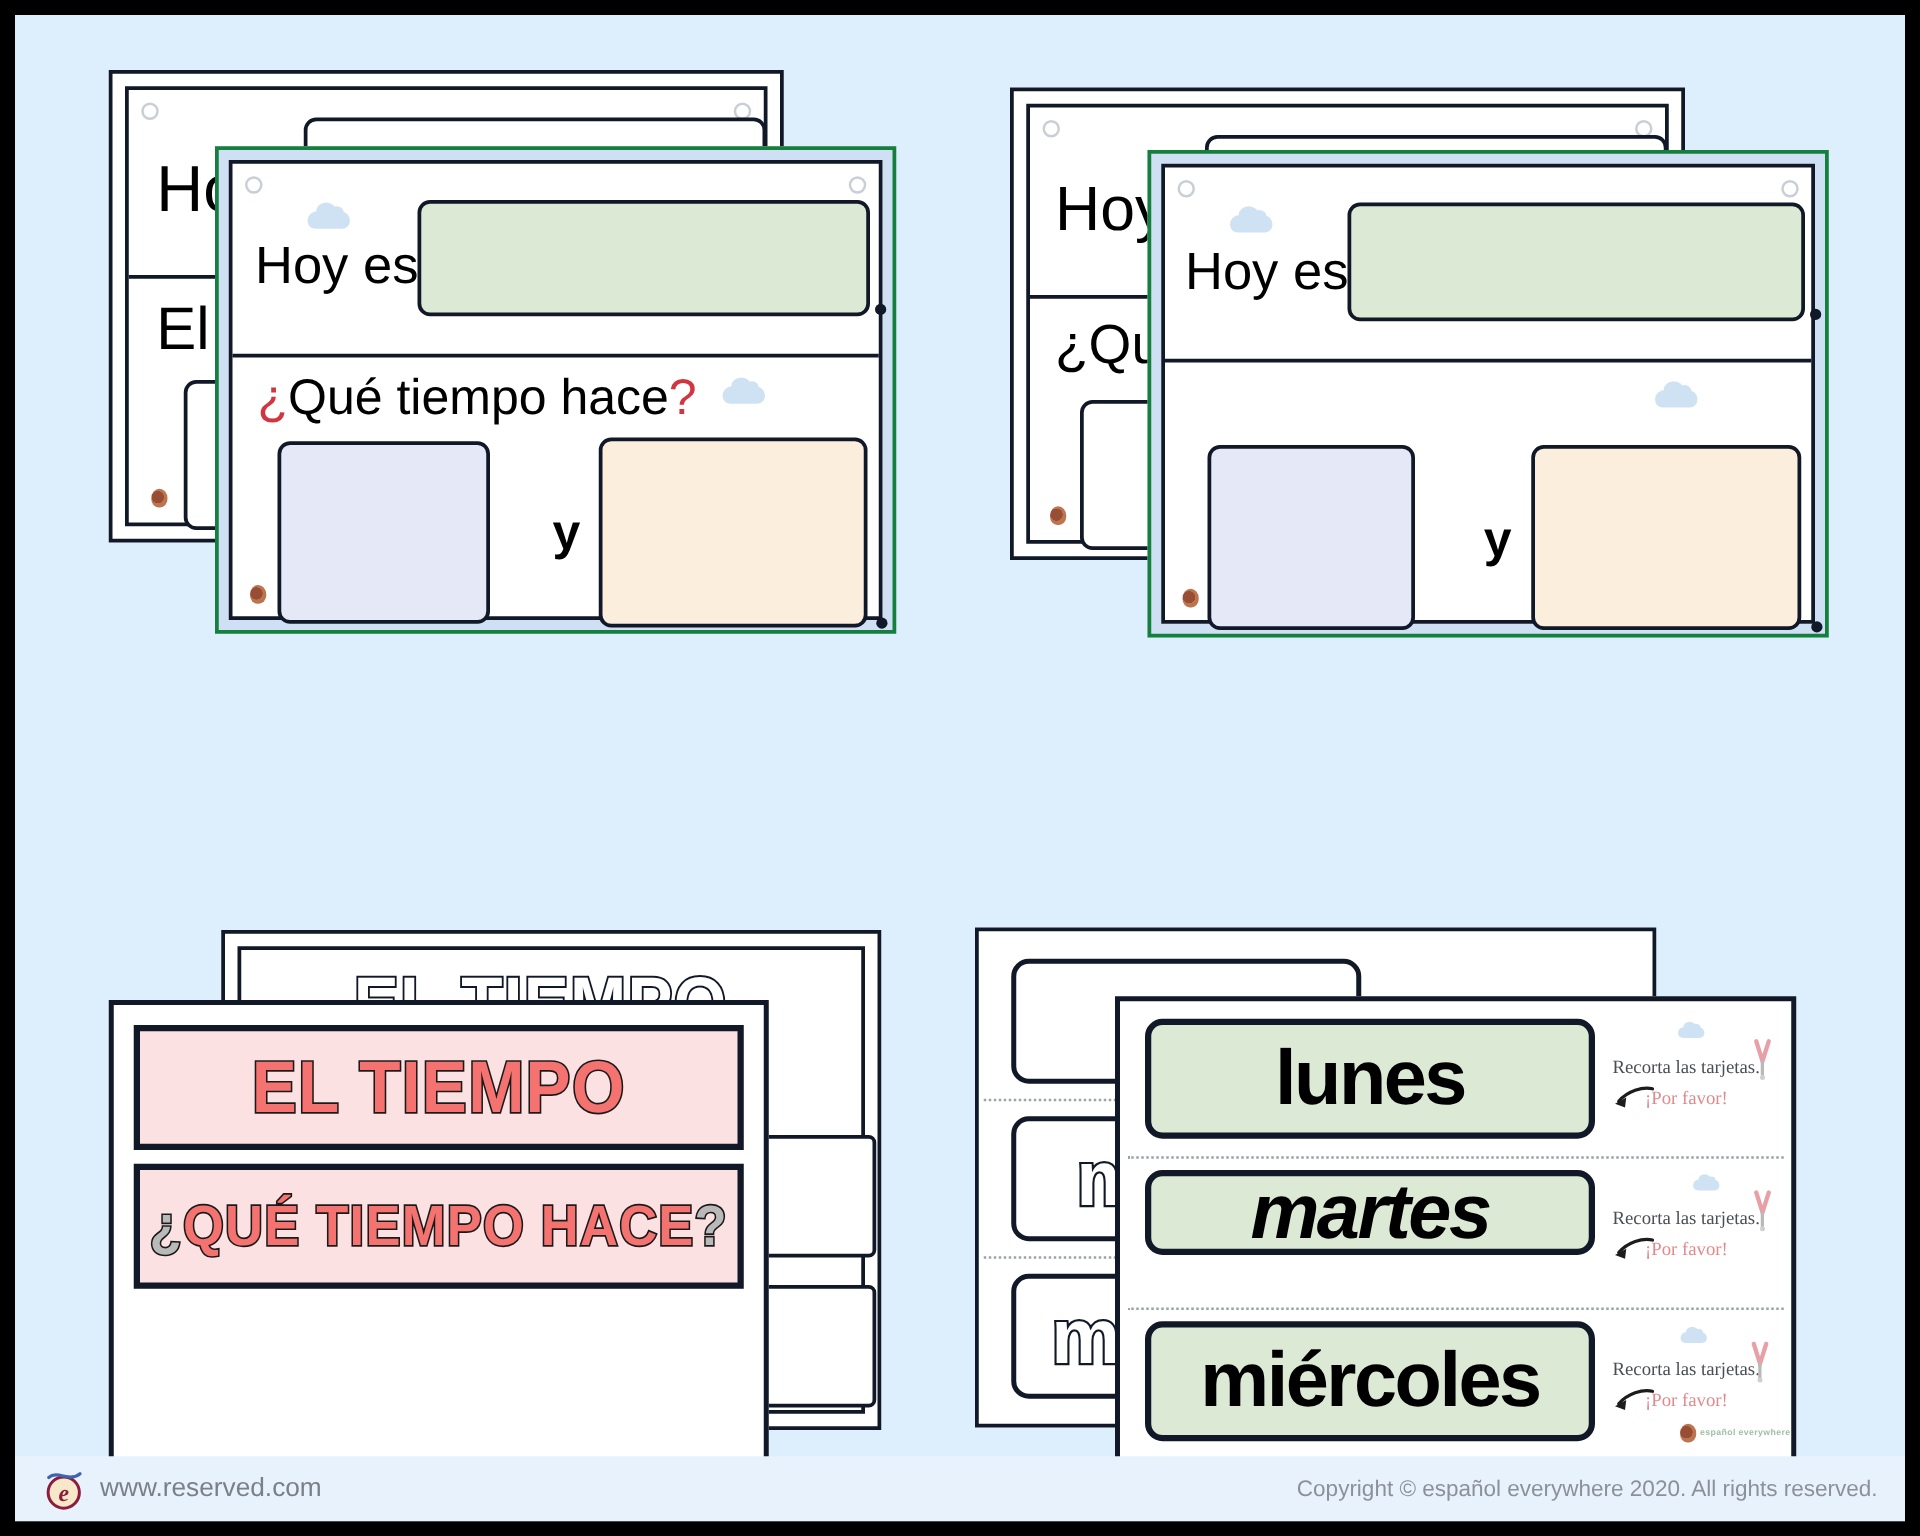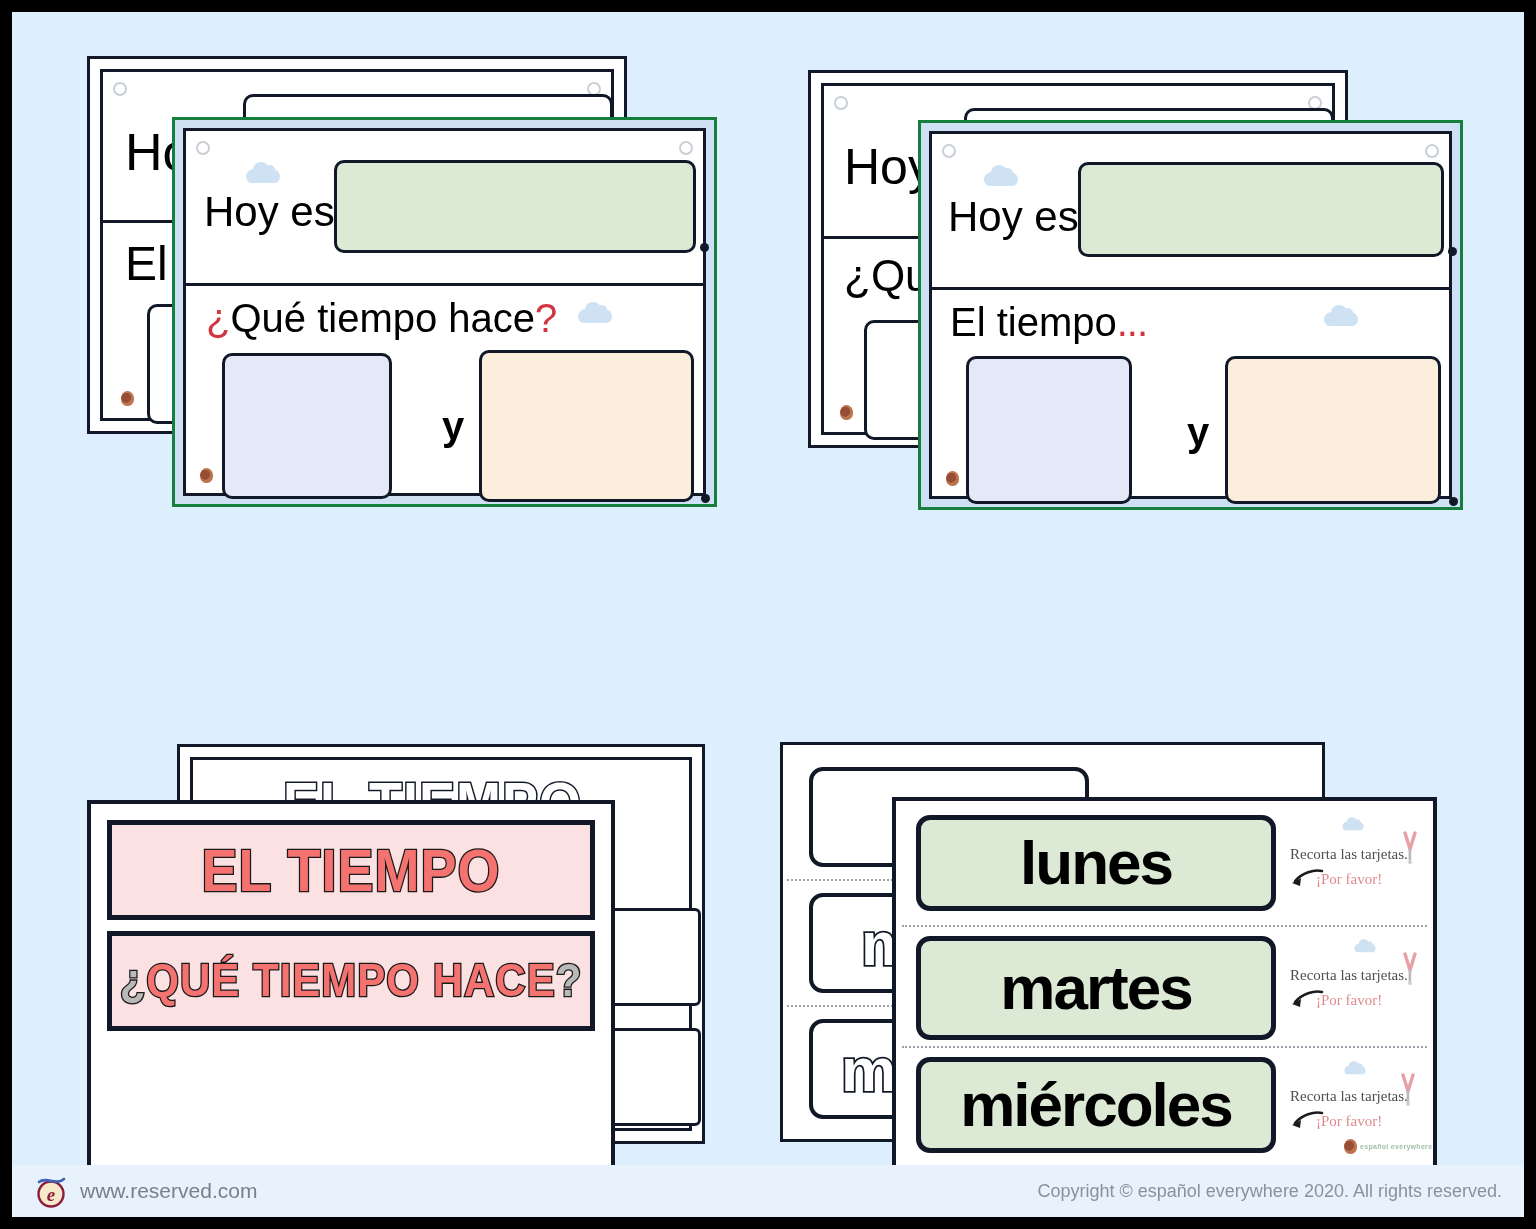--- a/index.html
+++ b/index.html
@@ -289,23 +289,20 @@
       <div class="hole r"></div>
 
       <div class="cloud" style="left:52px; top:38px;"></div>
 
       <div class="ws-label" style="position:absolute; left:16px; top:62px; font-size:42px;">Hoy es</div>
       <div class="box box-green" style="left:146px; top:28px; width:366px; height:95px;"></div>
       <div class="dot" style="left:516px; top:113px;"></div>
 
       <div class="divider" style="top:153px;"></div>
 
-      <div class="ws-label" style="position:absolute; left:18px; top:168px; font-size:40px;">
-        <span>El tiempo</span><span class="accent-dots">...</span>
-      </div>
       <div class="cloud" style="left:392px; top:178px;"></div>
 
       <div class="box box-blue" style="left:34px; top:222px; width:166px; height:148px;"></div>
       <div class="conj" style="left:255px; top:278px; font-size:40px; font-weight:bold;">y</div>
       <div class="box box-peach" style="left:293px; top:222px; width:216px; height:148px;"></div>
       <div class="dot" style="left:517px; top:363px;"></div>
 
       <div class="stamp" style="left:14px; bottom:10px;"></div>
     </div>
   </div>
@@ -360,21 +357,21 @@
       <path d="M4 16 L13 11 L12 19 Z" fill="#1c1c1c"></path>
     </svg>
     <svg class="scissors" style="left:505px; top:30px;" width="18" height="34" viewBox="0 0 18 34">
       <path d="M4 2 L9 18 L14 2" stroke="#e8a0a6" stroke-width="3.4" fill="none" stroke-linecap="round"></path>
       <rect x="7.6" y="17" width="2.6" height="13" rx="1.2" fill="#b9b9b9"></rect>
       <circle cx="9" cy="31" r="2" fill="#cfcfcf"></circle>
     </svg>
     <div class="cloud" style="left:440px; top:18px; transform:scale(.62);"></div>
     <div class="dashline" style="left:6px; top:124px; width:525px;"></div>
 
-    <div class="daybox" style="left:20px; top:135px; width:360px; height:104px;">
+    <div class="daybox" style="left:20px; top:135px; width:360px; height:68px;font-style:italic;">
       <div class="dayword">martes</div>
     </div>
     <div class="note" style="left:394px; top:166px;">Recorta las tarjetas.</div>
     <div class="note-pink" style="left:420px; top:191px;">¡Por favor!</div>
     <svg class="arrow" style="left:392px; top:187px;" width="36" height="22" viewBox="0 0 36 22">
       <path d="M34 4 C26 2 14 6 7 14" stroke="#1c1c1c" stroke-width="2.6" fill="none" stroke-linecap="round"></path>
       <path d="M4 16 L13 11 L12 19 Z" fill="#1c1c1c"></path>
     </svg>
     <svg class="scissors" style="left:505px; top:151px;" width="18" height="34" viewBox="0 0 18 34">
       <path d="M4 2 L9 18 L14 2" stroke="#e8a0a6" stroke-width="3.4" fill="none" stroke-linecap="round"></path>

